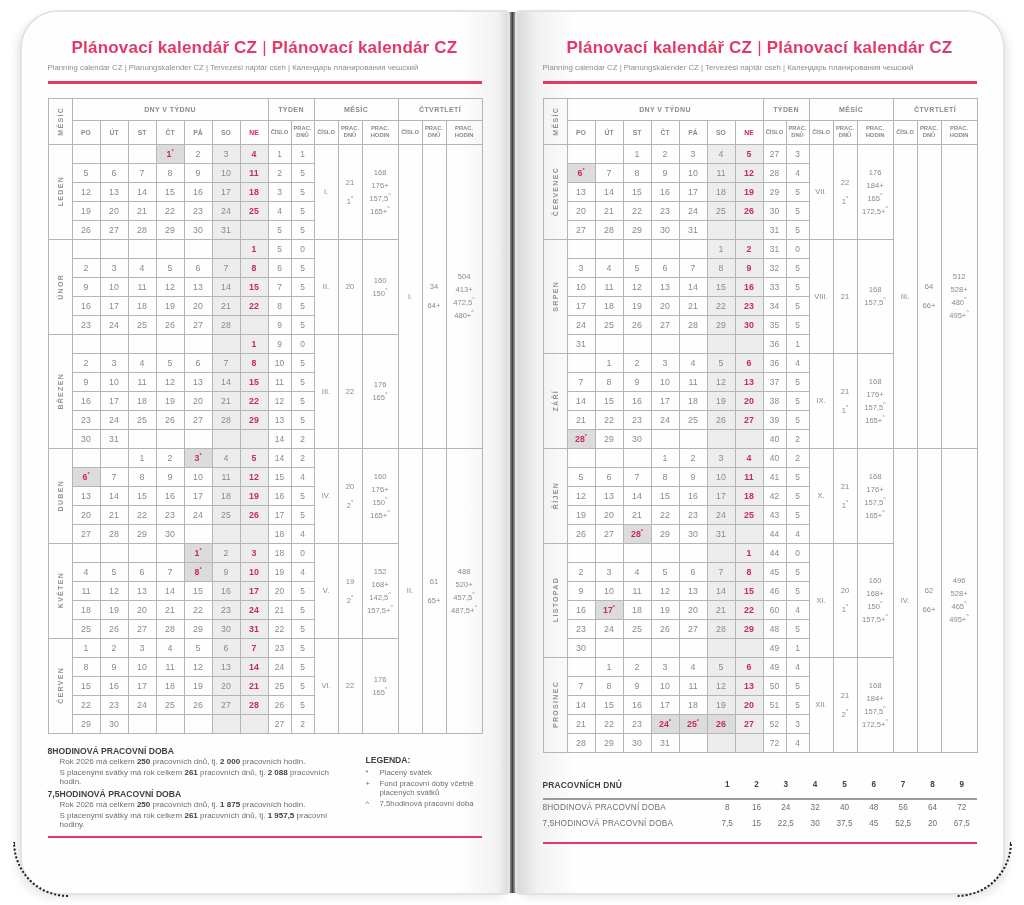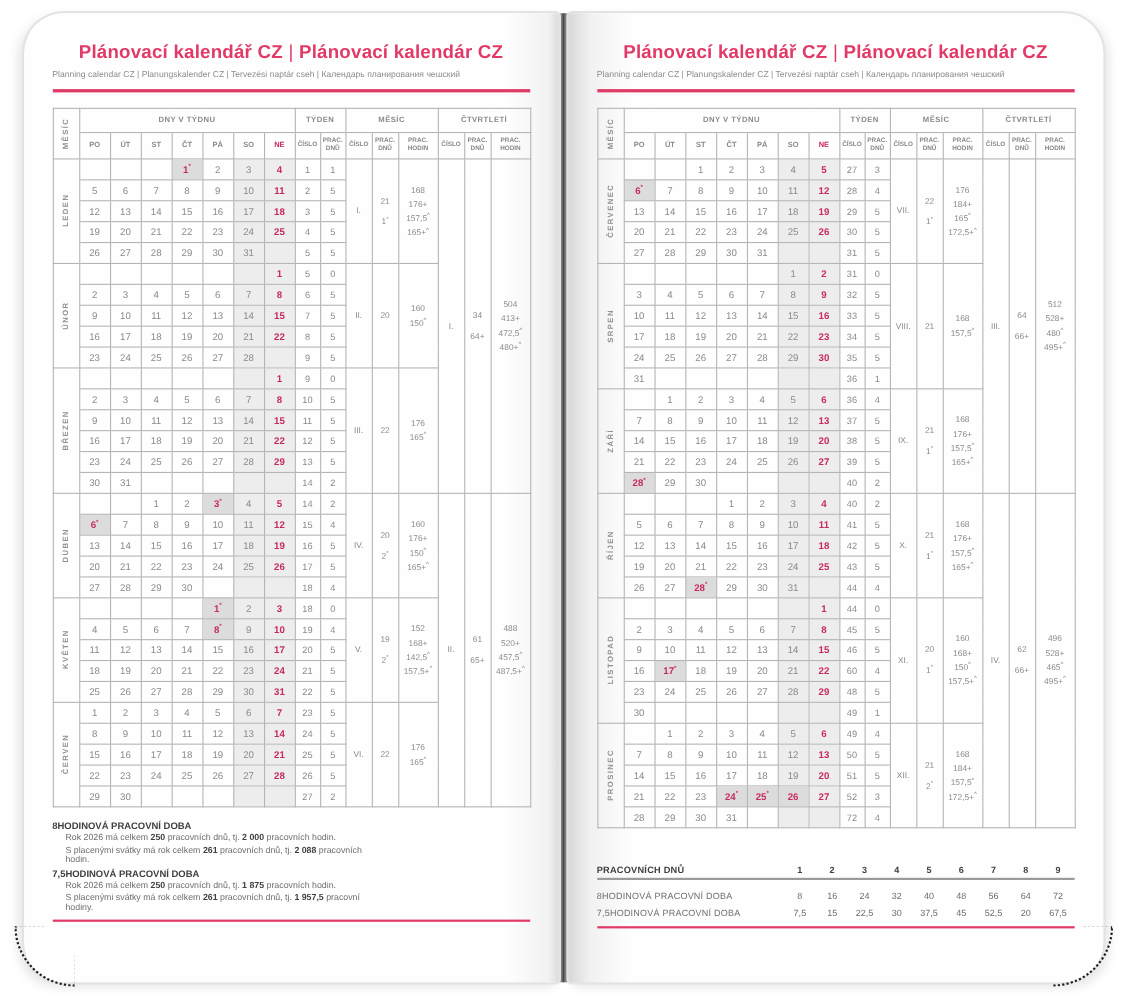--- a/index.html
+++ b/index.html
@@ -43,21 +43,21 @@
   .fl-text{width:300px;}
   .fl-title{font-size:8.6px; font-weight:bold; color:#3f3f3f; margin-top:3px;}
   .fl-line{font-size:8px; color:#6e6e6e; margin-top:1.5px;margin-left:12px;}
   .fl-line b{color:#3f3f3f;}
   .legend{margin-left:18px; padding-top:12px; width:116px;}
   .legend-title{font-size:8.6px; font-weight:bold; color:#3f3f3f; margin-bottom:3px;}
   .legend-item{display:flex; font-size:7.8px; color:#6e6e6e; margin-top:2px;}
   .legend-item .sym{width:14px; flex:none;}
   .rule-bottom{margin-top:7px;}
   .wd-table{margin-top:27px;}
-  .wd-row{display:flex; align-items:flex-end; height:16px;}
+  .wd-row{display:flex; align-items:flex-start; height:16px;}
   .wd-label{width:170px; font-size:8.2px; color:#6e6e6e; flex:none; font-weight:bold; letter-spacing:.2px;}
   .wd-row.head .wd-label{color:#3f3f3f; font-size:8.4px;}
   .wd-cell{flex:1; text-align:center; font-size:8.2px; color:#6e6e6e;}
   .wd-row.head .wd-cell{color:#3f3f3f; font-weight:bold;}
   .wd-sep{height:2px; background:#9b9b9b; margin:2px 0 3px;}
   .perf{position:absolute; width:55px; height:55px; pointer-events:none;}
   .perf-bl{left:-9px; bottom:-4px; border-left:2.5px dotted #1e1e1e; border-bottom:2.5px dotted #1e1e1e; border-bottom-left-radius:100%;}
   .perf-br{right:-9px; bottom:-4px; border-right:2.5px dotted #1e1e1e; border-bottom:2.5px dotted #1e1e1e; border-bottom-right-radius:100%;}
 </style>
 </head>
@@ -559,20 +559,35 @@
           </tbody>
         </table>
       <div class="footer-left">
         <div class="fl-text">
           <div class="fl-title">8HODINOVÁ PRACOVNÍ DOBA</div>
           <div class="fl-line seg"><span>Rok 2026 má celkem </span><b>250</b><span> pracovních dnů, tj. </span><b>2 000</b><span> pracovních hodin.</span></div>
           <div class="fl-line seg"><span>S placenými svátky má rok celkem </span><b>261</b><span> pracovních dnů, tj. </span><b>2 088</b><span> pracovních hodin.</span></div>
           <div class="fl-title">7,5HODINOVÁ PRACOVNÍ DOBA</div>
           <div class="fl-line seg"><span>Rok 2026 má celkem </span><b>250</b><span> pracovních dnů, tj. </span><b>1 875</b><span> pracovních hodin.</span></div>
           <div class="fl-line seg"><span>S placenými svátky má rok celkem </span><b>261</b><span> pracovních dnů, tj. </span><b>1 957,5</b><span> pracovní hodiny.</span></div>
+        </div>
+        <div class="legend">
+          <div class="legend-title">LEGENDA:</div>
+          <div class="legend-item">
+              <span class="sym">*</span>
+              <span>Placený svátek</span>
+            </div>
+          <div class="legend-item">
+              <span class="sym">+</span>
+              <span>Fond pracovní doby včetně placených svátků</span>
+            </div>
+          <div class="legend-item">
+              <span class="sym">^</span>
+              <span>7,5hodinová pracovní doba</span>
+            </div>
         </div>
       </div>
       <div class="rule rule-bottom"></div>
     </div>
     <div class="perf perf-bl"></div>
   </div>
 
   <div class="spine"></div>
 
   <div class="page page-right">

